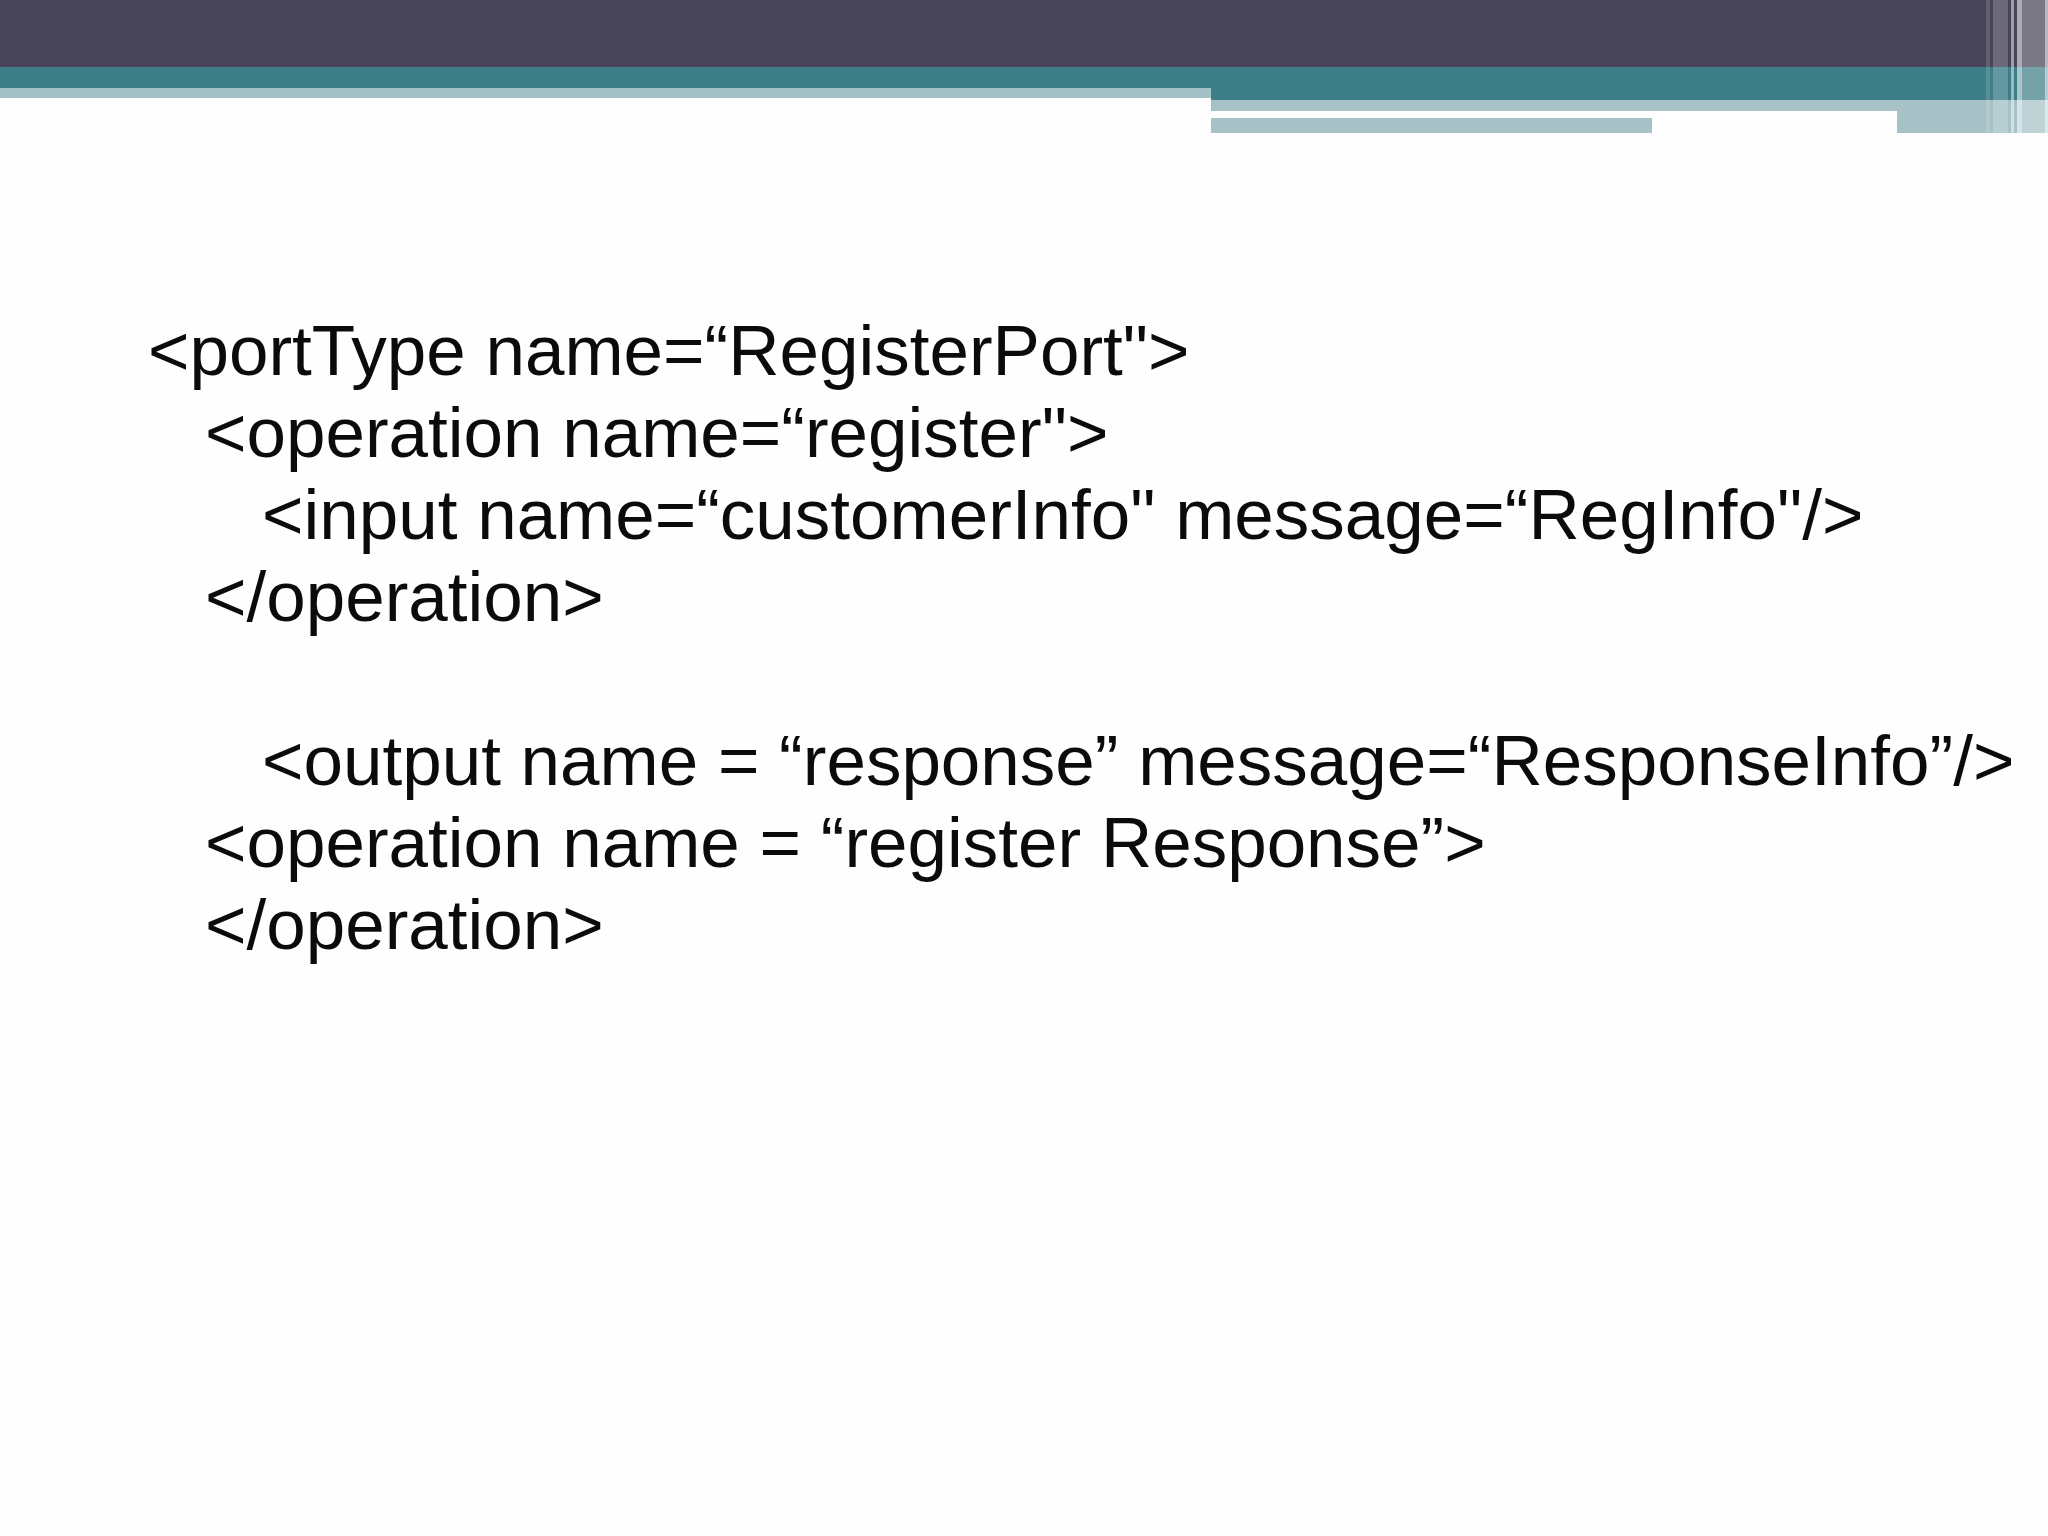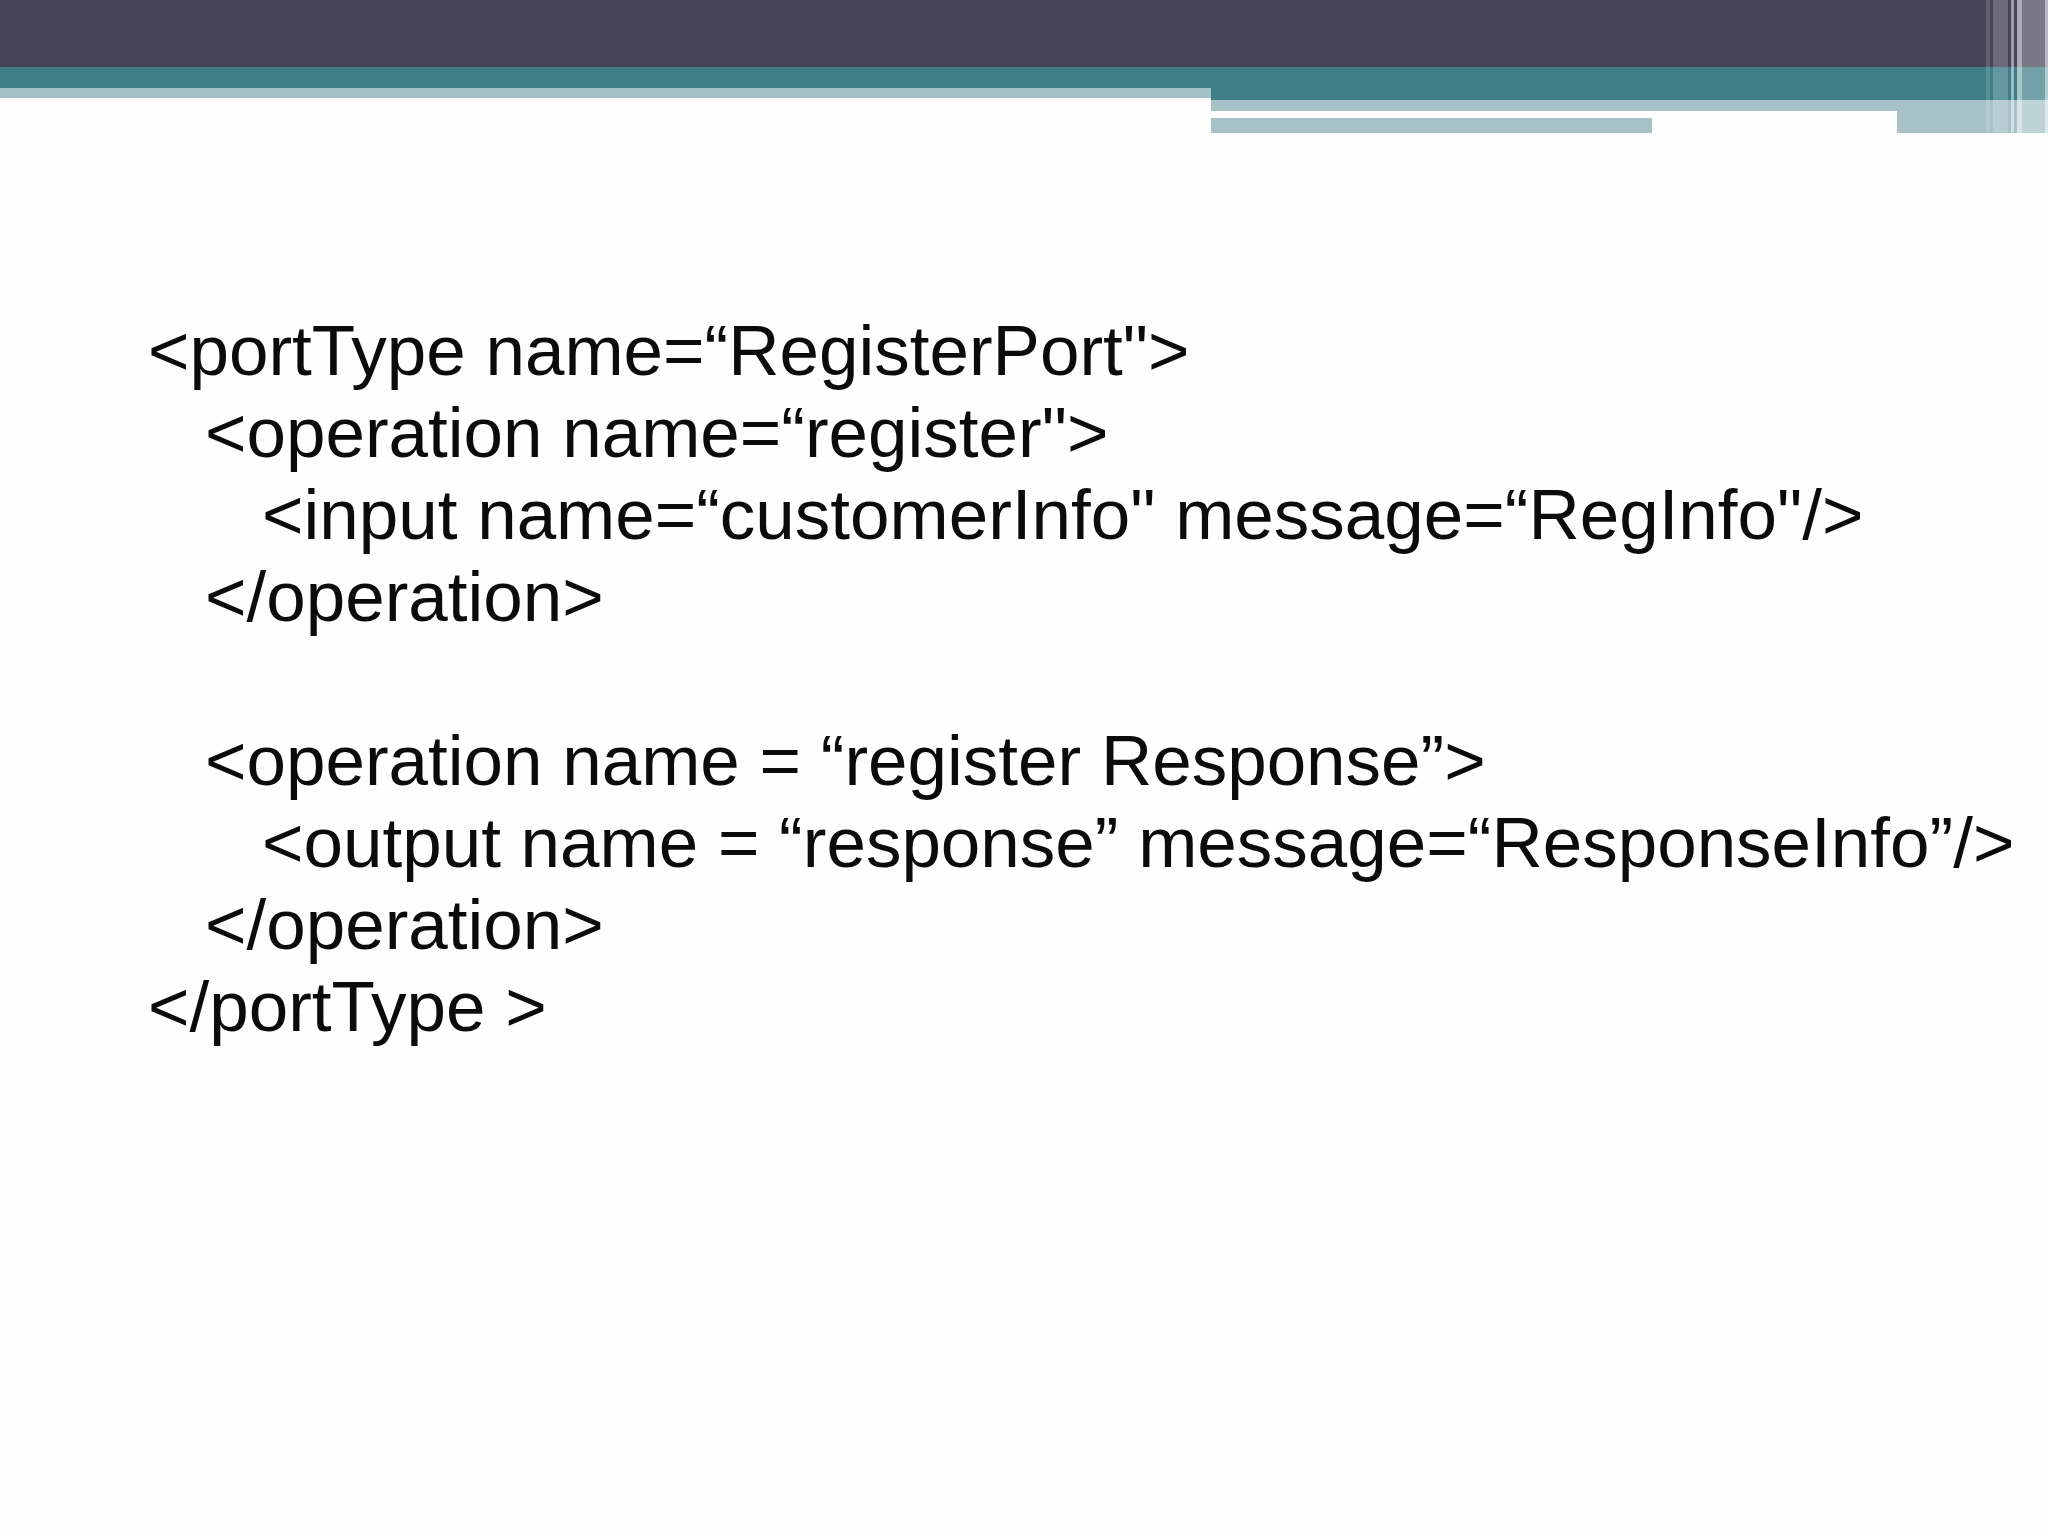--- a/index.html
+++ b/index.html
@@ -72,19 +72,18 @@
     <div class="s s5"></div>
     <div class="s s6"></div>
   </div>
 
   <div class="abs code">
     <div class="code-line indent-0">&lt;portType name=“RegisterPort"&gt;</div>
     <div class="code-line indent-1">&lt;operation name=“register"&gt;</div>
     <div class="code-line indent-2">&lt;input name=“customerInfo" message=“RegInfo"/&gt;</div>
     <div class="code-line indent-1">&lt;/operation&gt;</div>
     <div class="code-line indent-0"></div>
+    <div class="code-line indent-2">&lt;output name = “response” message=“ResponseInfo”/&gt;</div>
     <div class="code-line indent-1">&lt;operation name = “register Response”&gt;</div>
-    <div class="code-line indent-2">&lt;output name = “response” message=“ResponseInfo”/&gt;</div>
     <div class="code-line indent-1">&lt;/operation&gt;</div>
-    <div class="code-line indent-0">&lt;/portType &gt;</div>
   </div>
 
 </div>
 
 </body></html>

